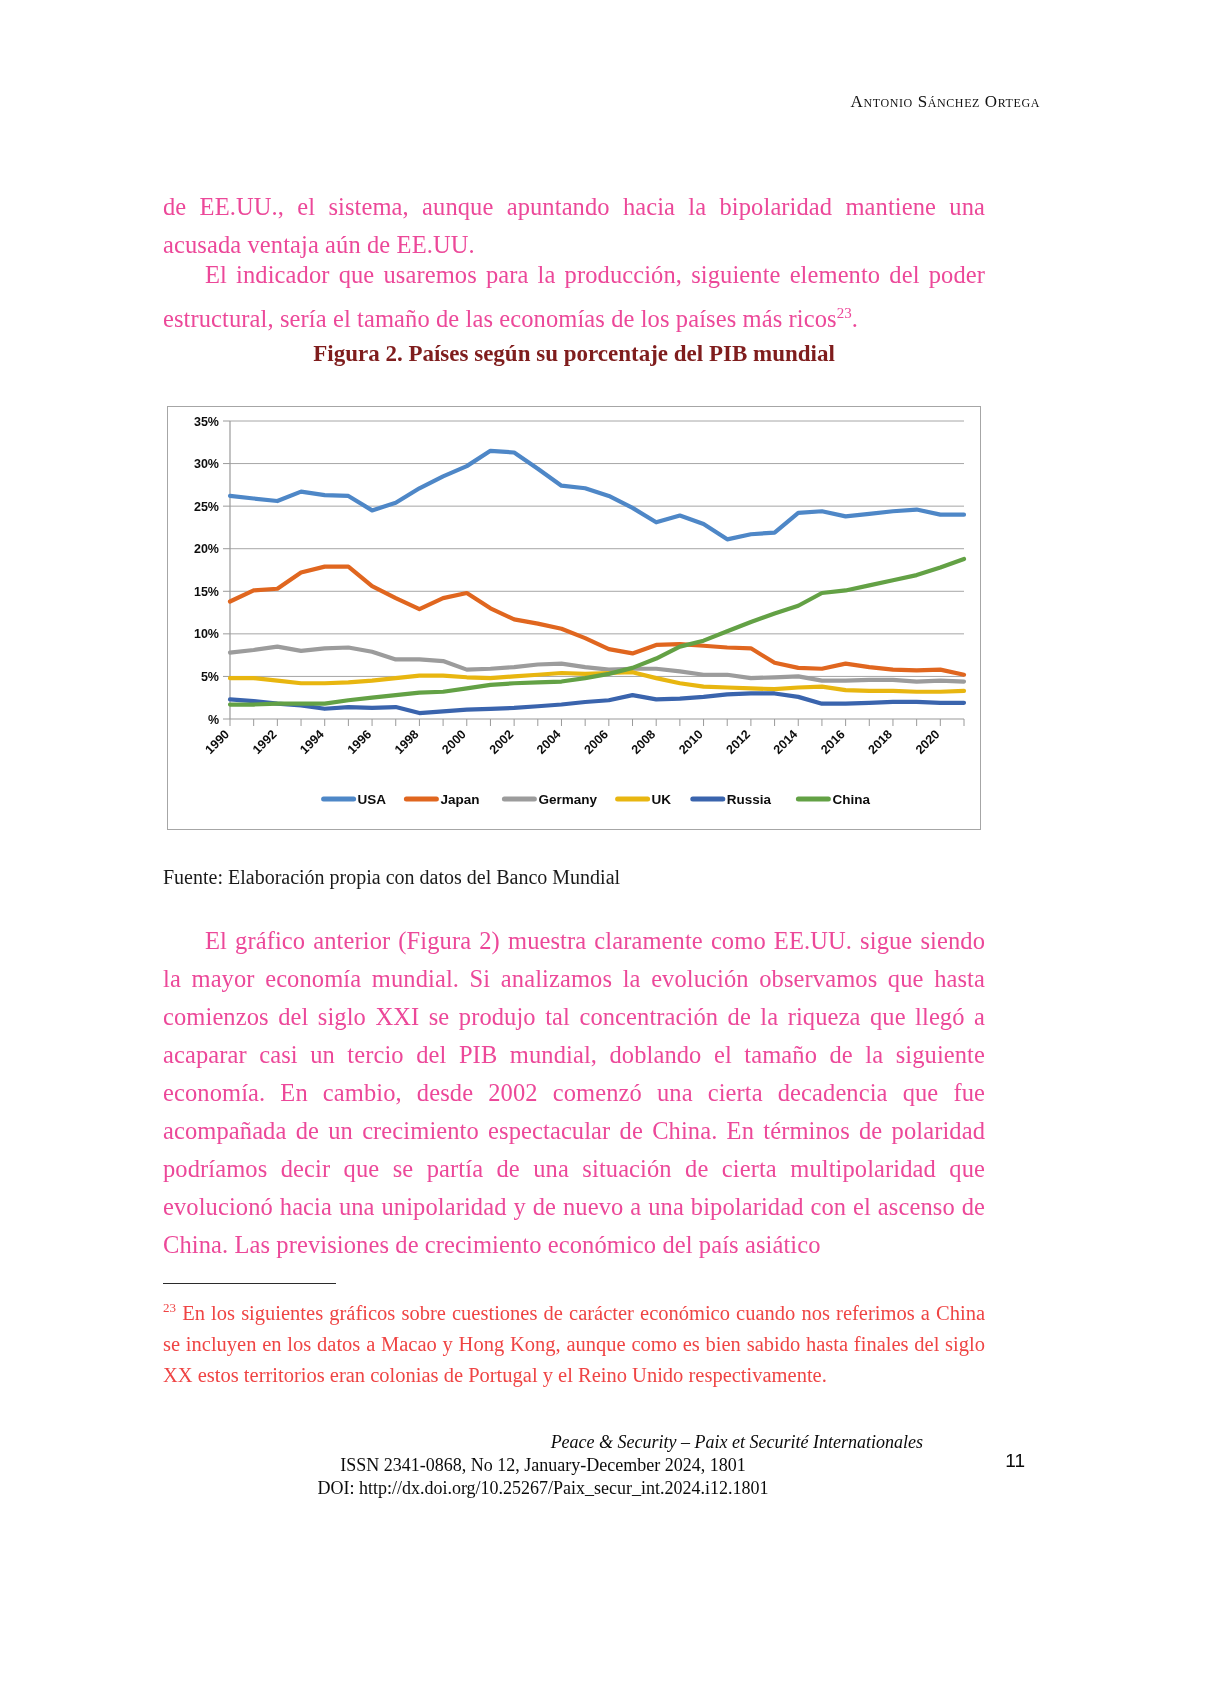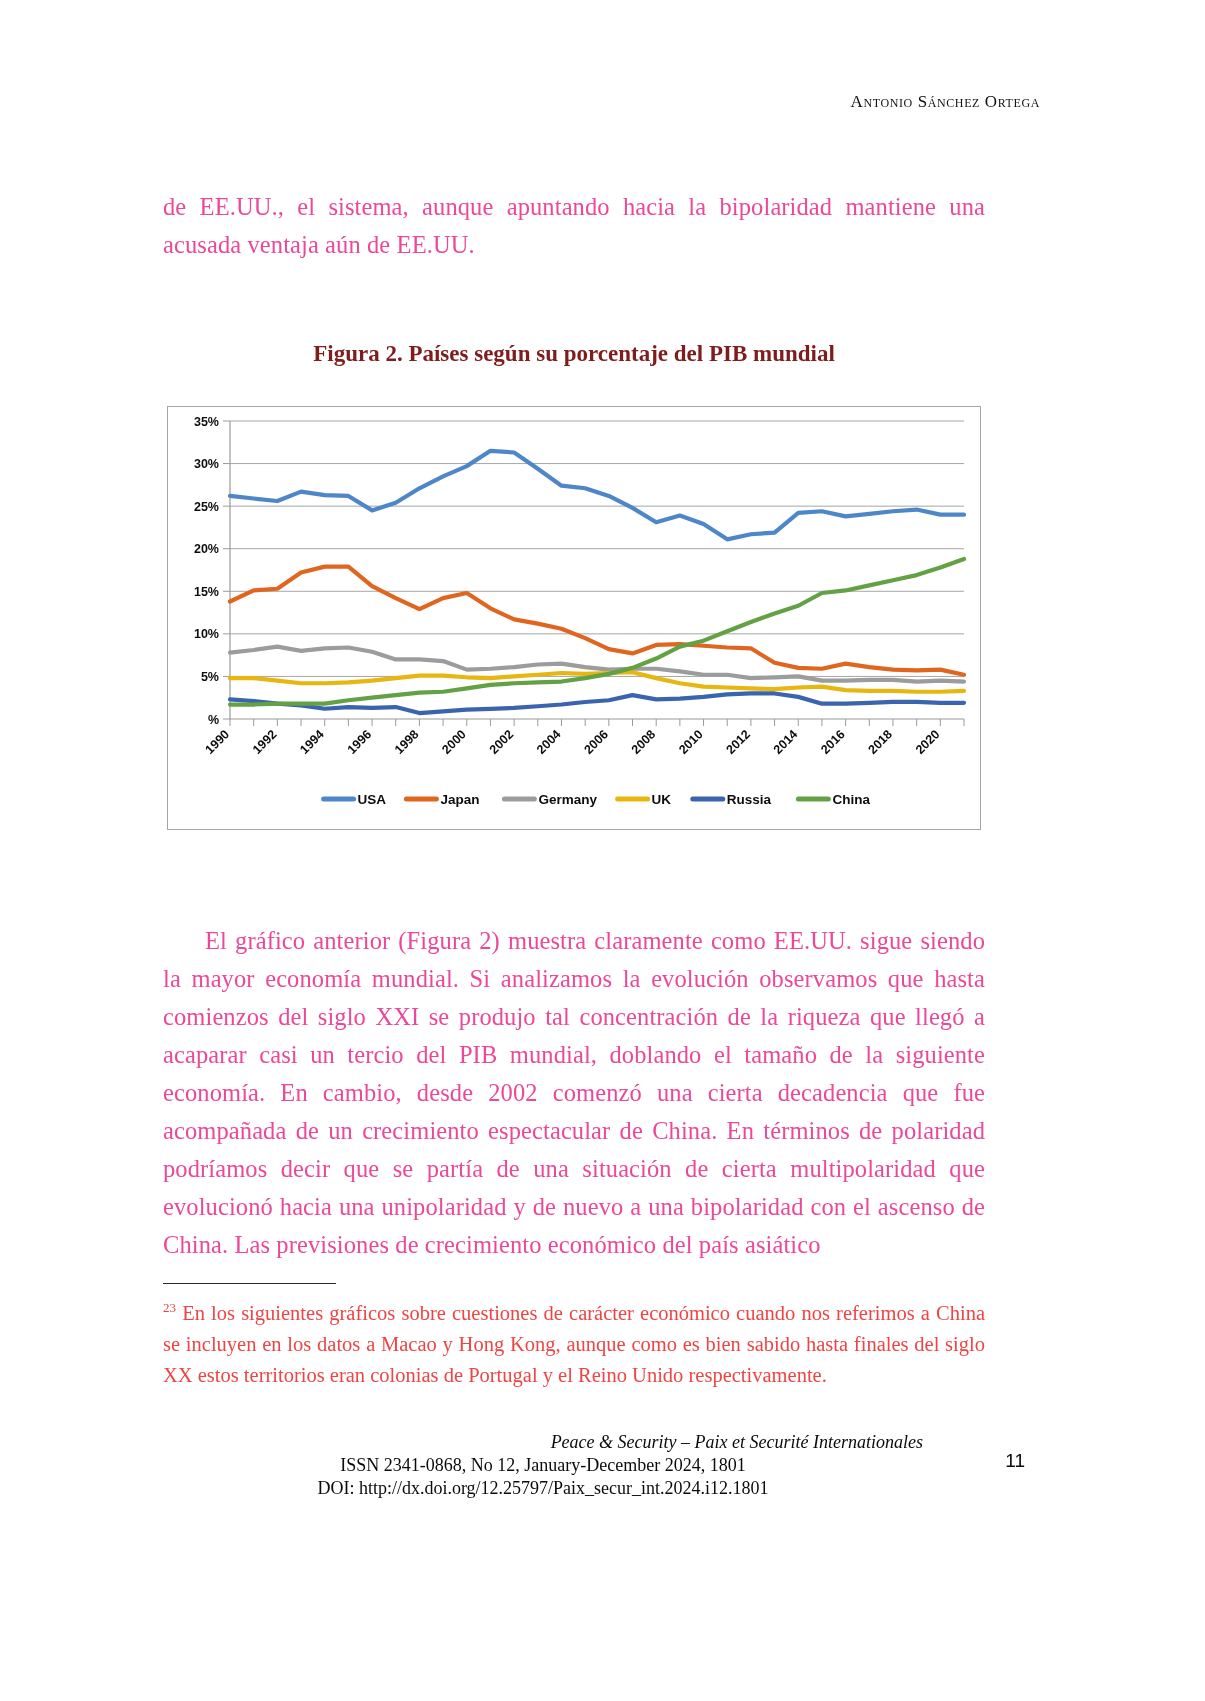--- a/index.html
+++ b/index.html
@@ -190,20 +190,23 @@
 <body>
 
 <div class="page">
 
   <div class="running-head">Antonio Sánchez Ortega</div>
 
   <div class="body-col" id="para-top">
     <p class="bodytext">de EE.UU., el sistema, aunque apuntando hacia la bipolaridad mantiene una acusada ventaja aún de EE.UU.</p>
   </div>
 
+  <div class="body-col" id="para-second">
+    <p class="bodytext indent"><span>El indicador que usaremos para la producción, siguiente elemento del poder estructural, sería el tamaño de las economías de los países más ricos</span><sup class="fn">23</sup><span>.</span></p>
+  </div>
 
   <div class="figure-title">Figura 2. Países según su porcentaje del PIB mundial</div>
 
   <div class="chart-frame">
     <div class="chart-inner">
       <svg class="chart-svg" id="chart-svg" viewBox="0 0 812 422" preserveAspectRatio="none">
           <line x1="55" y1="312" x2="62" y2="312" class="tick-line"></line>
           <text x="51" y="316.5" text-anchor="end" class="ax-label">%</text>
           <line x1="62" y1="269.42857142857144" x2="796" y2="269.42857142857144" class="grid-line"></line>
           <line x1="55" y1="269.42857142857144" x2="62" y2="269.42857142857144" class="tick-line"></line>
@@ -303,28 +306,29 @@
             <text x="558.8000000000001" y="397" text-anchor="start" class="legend-label">Russia</text>
           </g>
           <g>
             <line x1="630.4000000000001" y1="392" x2="660.4000000000001" y2="392" stroke="#63A145" stroke-width="5" stroke-linecap="round"></line>
             <text x="664.4000000000001" y="397" text-anchor="start" class="legend-label">China</text>
           </g>
         </svg>
     </div>
   </div>
 
+  <div class="source-line">Fuente: Elaboración propia con datos del Banco Mundial</div>
 
   <div class="body-col" id="para-after">
     <p class="bodytext indent">El gráfico anterior (Figura 2) muestra claramente como EE.UU. sigue siendo la mayor economía mundial. Si analizamos la evolución observamos que hasta comienzos del siglo XXI se produjo tal concentración de la riqueza que llegó a acaparar casi un tercio del PIB mundial, doblando el tamaño de la siguiente economía. En cambio, desde 2002 comenzó una cierta decadencia que fue acompañada de un crecimiento espectacular de China. En términos de polaridad podríamos decir que se partía de una situación de cierta multipolaridad que evolucionó hacia una unipolaridad y de nuevo a una bipolaridad con el ascenso de China. Las previsiones de crecimiento económico del país asiático</p>
   </div>
 
   <div class="footnote-rule"></div>
   <div class="footnote"><sup>23</sup> <span>En los siguientes gráficos sobre cuestiones de carácter económico cuando nos referimos a China se incluyen en los datos a Macao y Hong Kong, aunque como es bien sabido hasta finales del siglo XX estos territorios eran colonias de Portugal y el Reino Unido respectivamente.</span></div>
 
   <div class="footer">
     <div class="journal">Peace &amp; Security – Paix et Securité Internationales</div>
     <div class="issn">ISSN 2341-0868, No 12, January-December 2024, 1801</div>
-    <div class="doi">DOI: http://dx.doi.org/12.25797/Paix_secur_int.2024.i12.1801</div>
+    <div class="doi">DOI: http://dx.doi.org/10.25267/Paix_secur_int.2024.i12.1801</div>
   </div>
   <div class="page-number">11</div>
 
 </div>
 
 </body></html>

